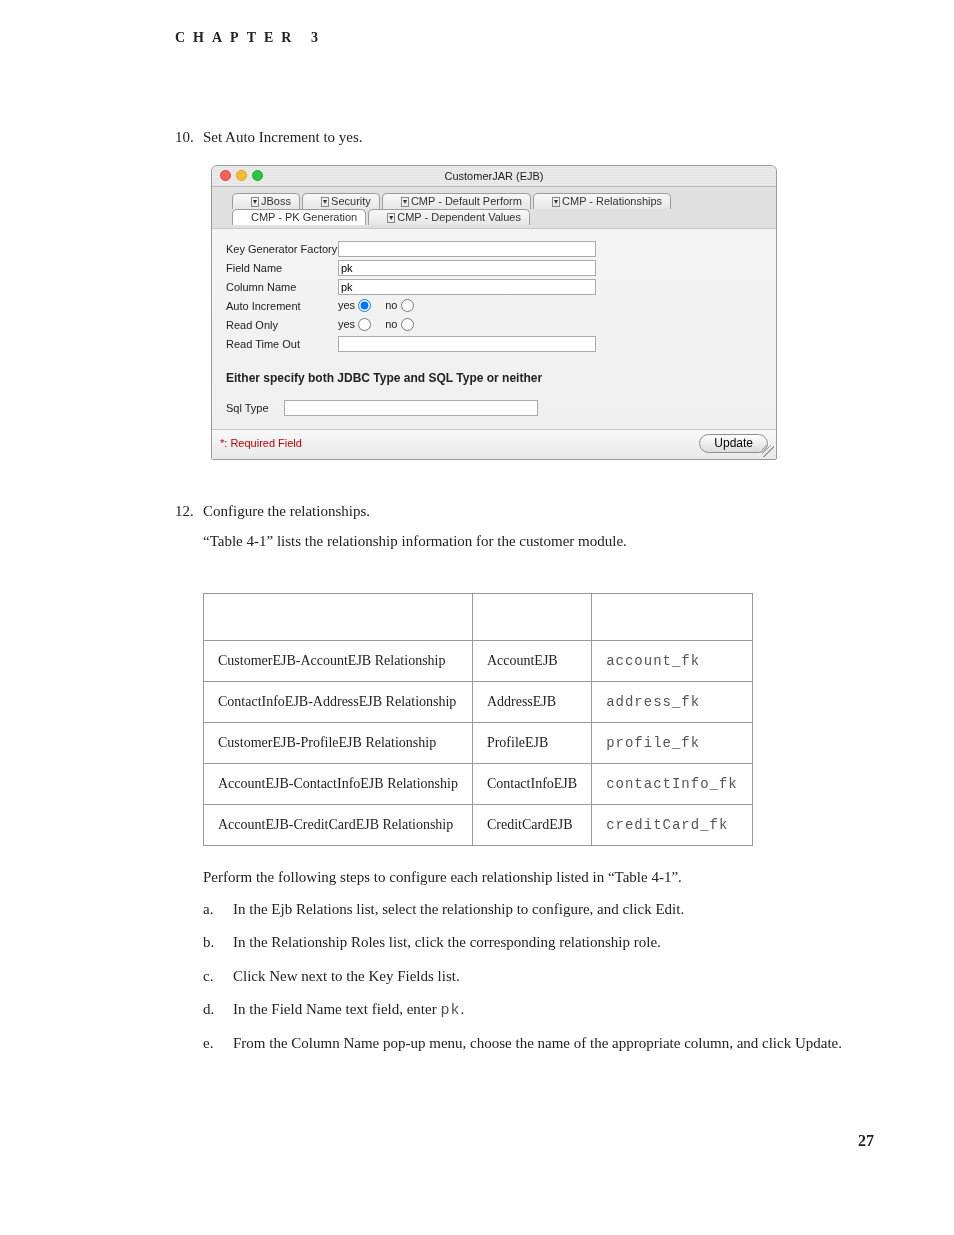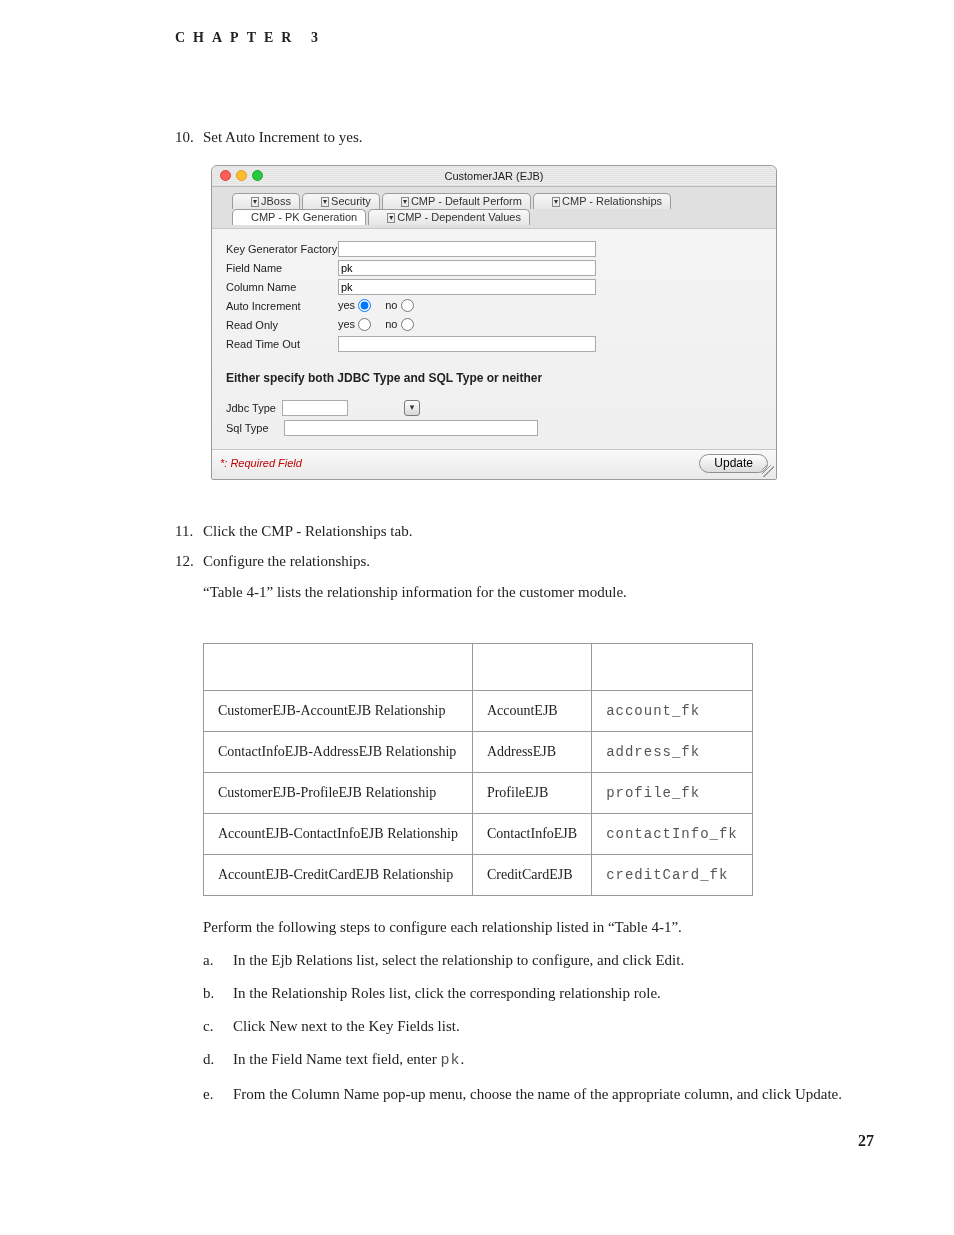--- a/index.html
+++ b/index.html
@@ -117,21 +117,21 @@
     margin-left:56px; text-align:center; line-height:12px; font-size:9px; color:#333;
   }
   .sql-row .sinput{ width:248px; height:14px; border:1px solid #aaa; background:#fff; padding:0 2px; font-size:11px; margin-left:2px;}
   .footer-bar {
     border-top:1px solid #c8c8c8;
     background: linear-gradient(#f9f9f9,#e9e9e9);
     padding:4px 8px 6px 8px;
     display:flex; justify-content:space-between; align-items:center;
     font-size:11px;
   }
-  .req { color:#c00000;font-style:italic;}
+  .req { color:#c00000;}
   .aqua-btn {
     font-size:12px; padding:1px 14px 2px;
     border:1px solid #8f8f8f; border-radius:10px;
     background:linear-gradient(#fefefe,#dcdcdc);
     font-family: "Lucida Grande","Helvetica Neue",Arial,sans-serif;
   }
   .resize { position:absolute; right:2px; bottom:2px; width:12px; height:12px;
     background:
      linear-gradient(135deg, transparent 6px,#9a9a9a 6px,#9a9a9a 7px,transparent 7px),
      linear-gradient(135deg, transparent 9px,#9a9a9a 9px,#9a9a9a 10px,transparent 10px),
@@ -195,42 +195,34 @@
           <label><span>no</span> <input type="radio" style=""></label>
         </span>
       </div>
       <div class="frow">
         <span class="flabel">Read Time Out</span>
         <span class="fval"><input type="text" value="" style=""></span>
       </div>
 
       <div class="section-note">Either specify both JDBC Type and SQL Type or neither</div>
 
-      <div class="jdbc-row">
-        <span class="jlabel">Jdbc Type</span>
-        <input class="jinput" type="text" value="" style="">
-        <span class="popup">▾</span>
-      </div>
       <div class="jdbc-row sql-row">
         <span class="jlabel">Sql Type</span>
         <input class="sinput" type="text" value="" style="">
       </div>
     </div>
 
     <div class="footer-bar">
       <span class="req">*: Required Field</span>
       <button class="aqua-btn">Update</button>
     </div>
     <div class="resize"></div>
   </div>
 
   <div class="body-after-screenshot">
-    <div class="step-line">
-      <span class="step-num">11.</span><span>Click the CMP - Relationships tab.</span>
-    </div>
     <div class="step-line">
       <span class="step-num">12.</span><span>Configure the relationships.</span>
     </div>
     <div class="indent-block">“Table 4-1” lists the relationship information for the customer module.</div>
 
     <div class="table-wrap">
       <table class="rel-table">
         <thead>
           <tr>
             <th></th>

